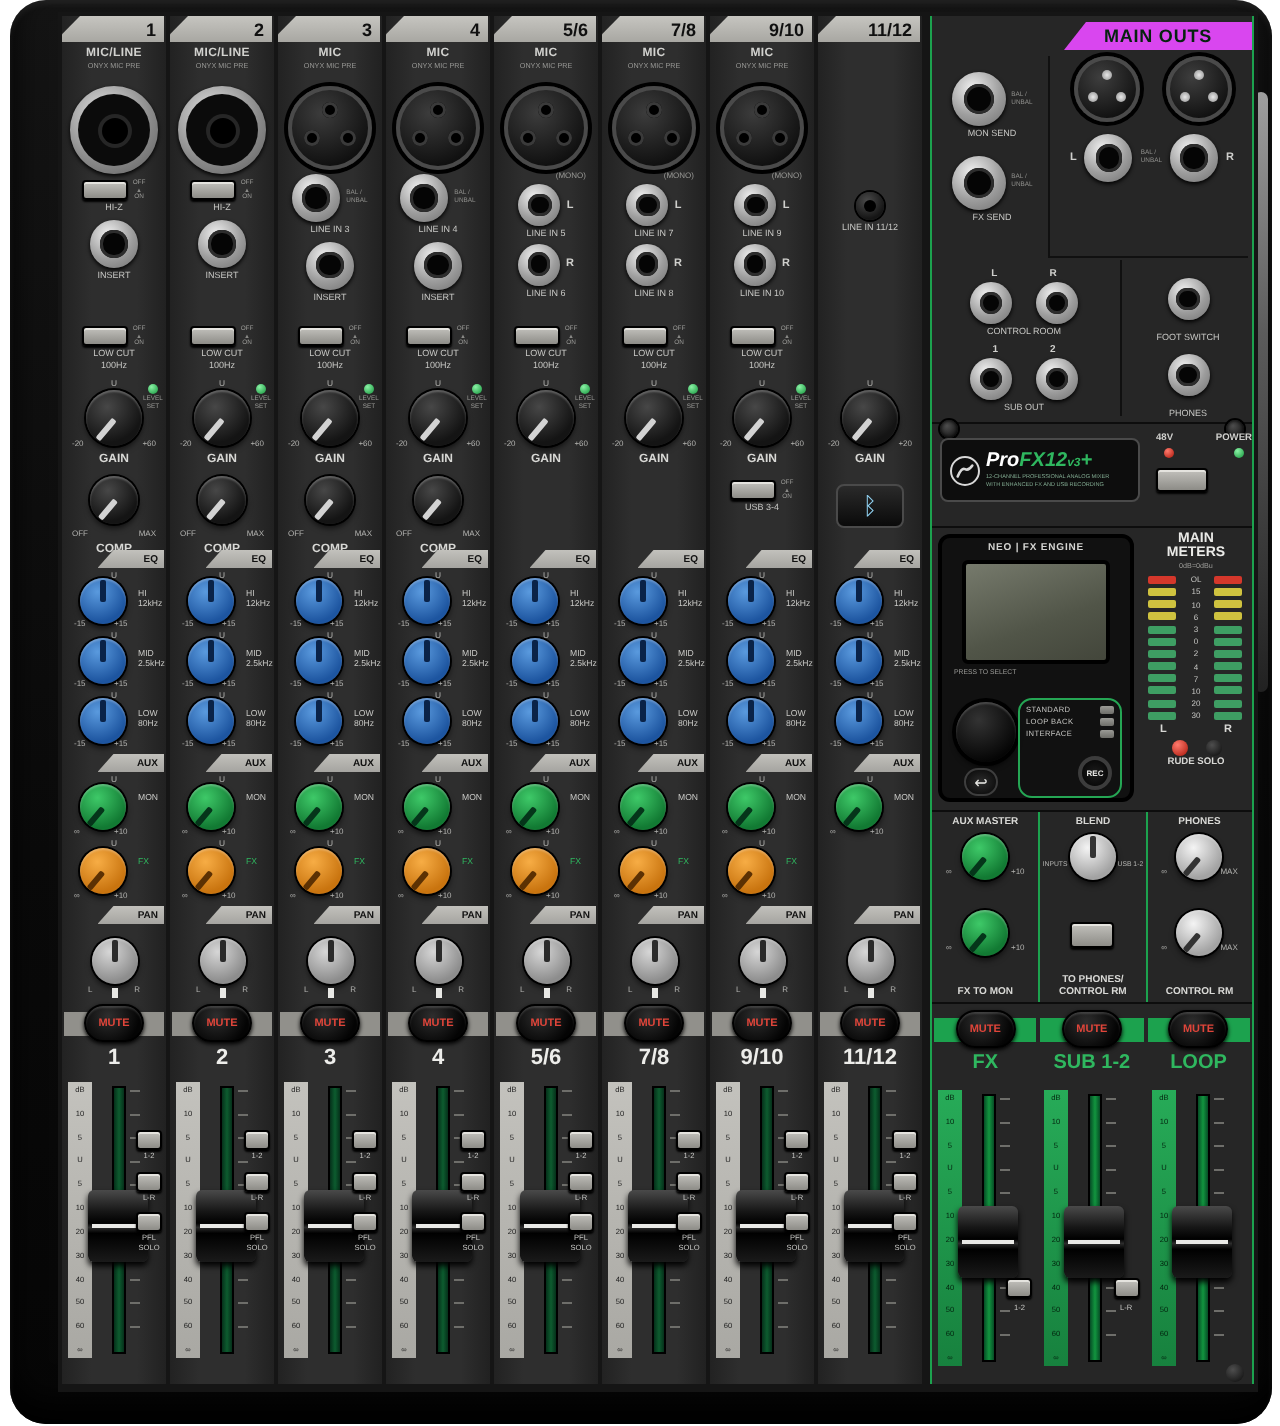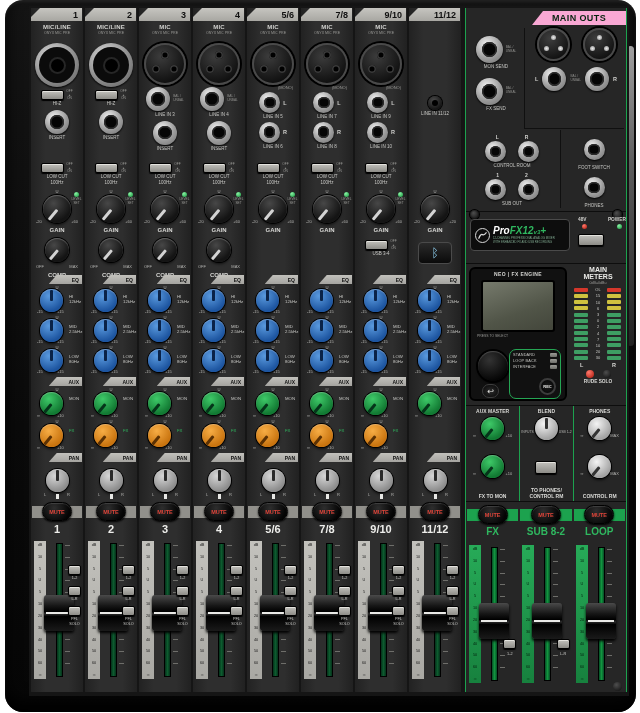--- a/index.html
+++ b/index.html
@@ -132,21 +132,21 @@
 .t-media .b-media{display:flex}
 .t-micline .b-comp,.t-micjack .b-comp{display:block}
 .f-usb .b-usb{display:block}
 .f-bt .b-bt{display:flex}
 .t-media .b-lowcut,.t-media .head,.t-media .fxk{visibility:hidden}
 
 
 .master{position:absolute;left:436px;top:2px;width:162px;height:684px;background:#262626;
   border-left:1px solid #1ca24e;border-right:1px solid #1ca24e}
 .io{position:relative;height:204px;border-bottom:1px solid #0d0d0d}
-.mo-tab{position:absolute;right:0;top:3px;width:94px;height:14px;background:#f9a8d4;
+.mo-tab{position:absolute;right:0;top:3px;width:94px;height:14px;background:#d946ef;
   clip-path:polygon(11px 0,100% 0,100% 100%,0 100%);display:flex;align-items:center;justify-content:center}
 .mo-tab span{font-size:9px;font-weight:bold;color:#06230f;letter-spacing:.4px}
 .vline{position:absolute;background:#101010;width:1px}
 .hline{position:absolute;background:#101010;height:1px}
 .sendcol{position:absolute;left:2px;top:26px;width:56px}
 .sendblk{display:flex;flex-direction:column;align-items:center;margin-bottom:6px}
 .mainblk{position:absolute;left:60px;top:20px;width:100px}
 .xlrrow{display:flex;justify-content:center;gap:13px}
 .xlrm{width:33px;height:33px;border-radius:50%;position:relative;
   background:radial-gradient(circle at 40% 32%,#3e3e3e,#111 70%);box-shadow:0 0 0 2px #000,inset 0 0 0 2px #4a4a4a}
@@ -1768,21 +1768,21 @@
             </div>
           </div>
         <div class="mmute">
             <div class="mutebar">
               <button class="mutebtn">MUTE</button>
             </div>
           </div>
       </div>
       <div class="mlabels">
         <div>FX</div>
-        <div>SUB 8-2</div>
+        <div>SUB 1-2</div>
         <div>LOOP</div>
       </div>
 
       <div class="mfaders">
         <div class="mf">
           <div class="fader">
             <div class="fscale">
                 <span class="tick">dB</span>
                 <span class="tick">10</span>
                 <span class="tick">5</span>

